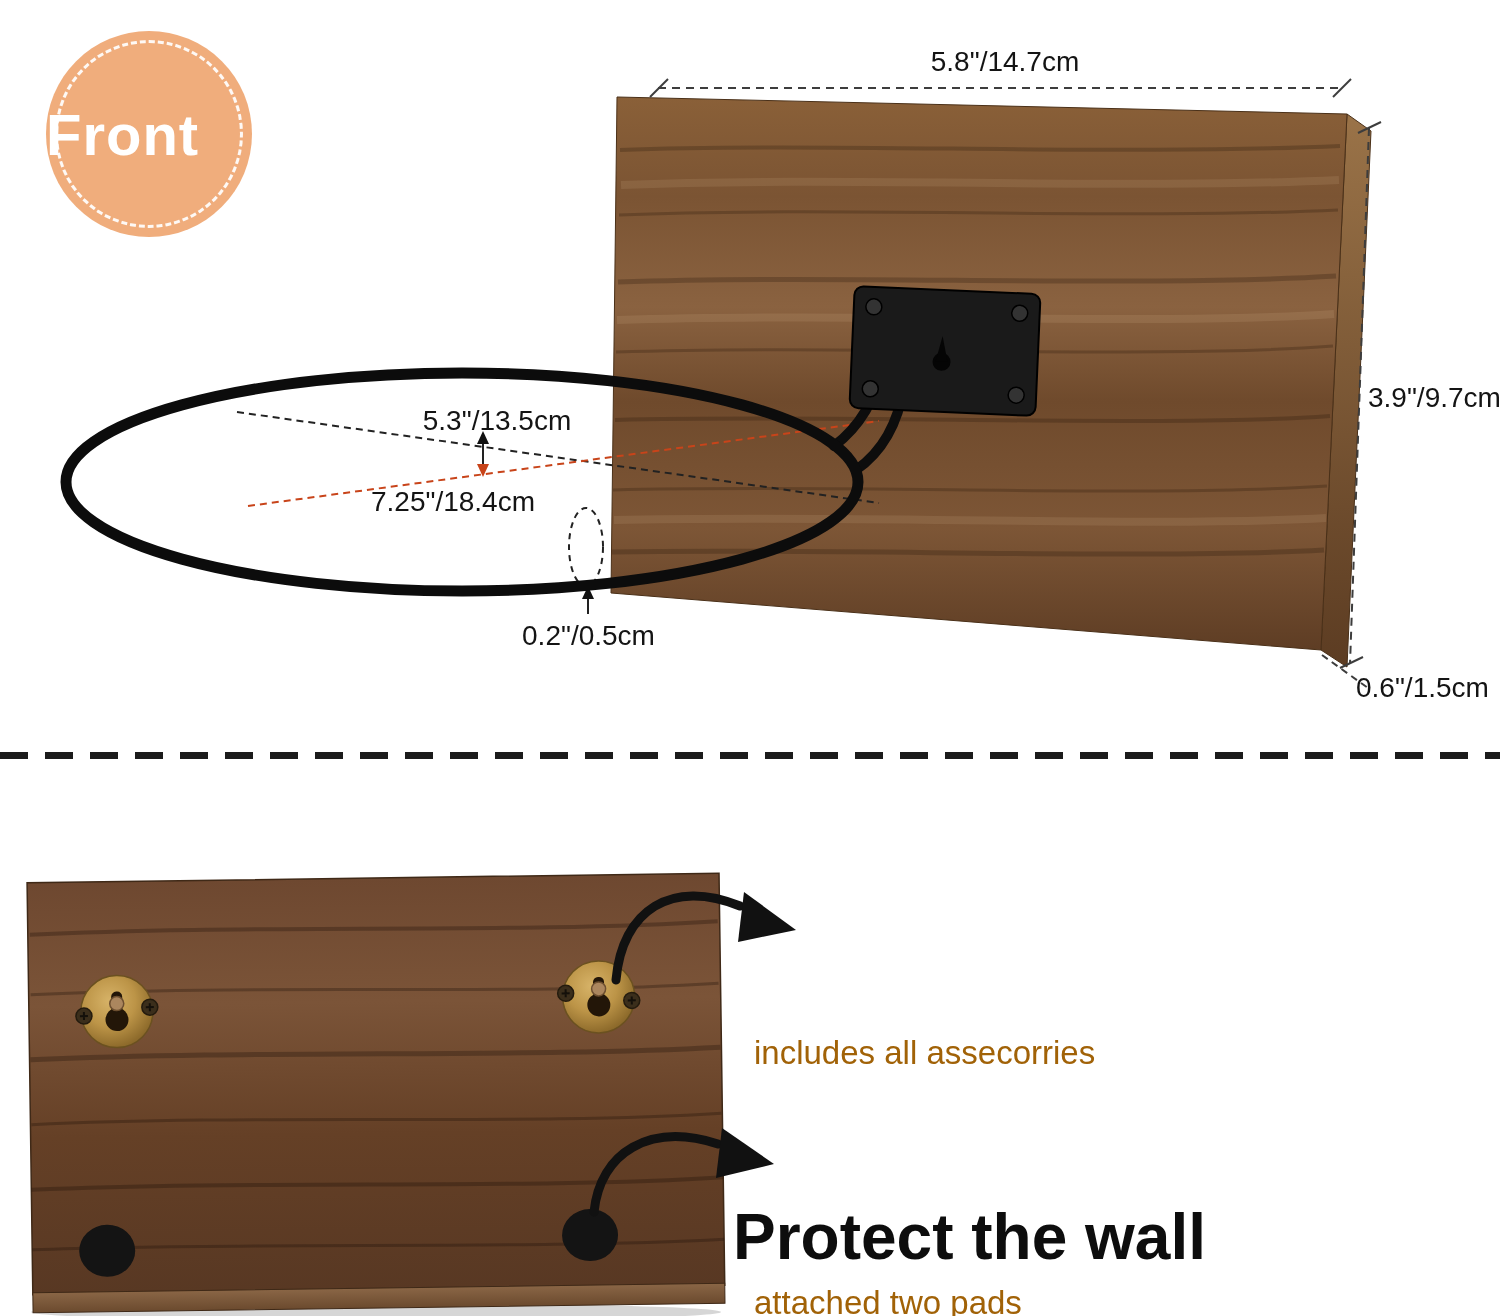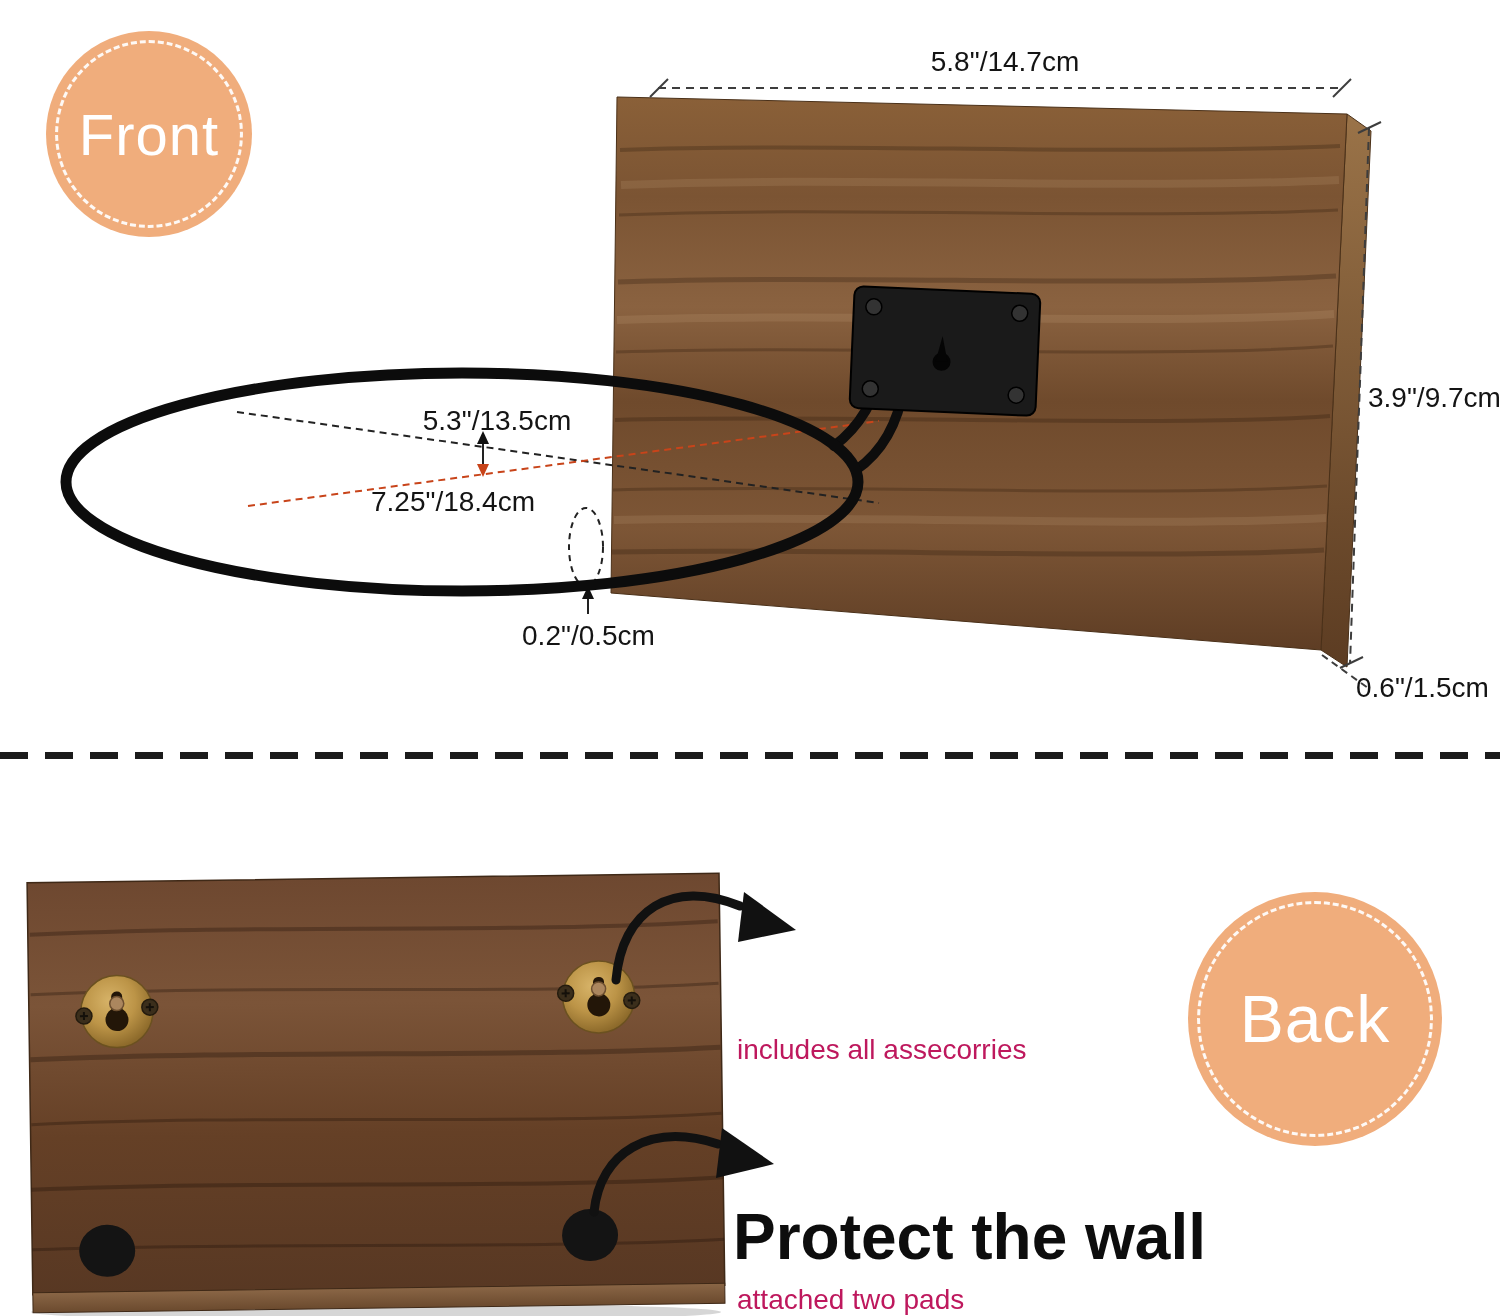--- a/index.html
+++ b/index.html
@@ -4,22 +4,22 @@
 <style>
   html,body{margin:0;padding:0;background:#ffffff;}
   .canvas{
     position:relative;width:1500px;height:1316px;background:#ffffff;
     font-family:"Liberation Sans", sans-serif;overflow:hidden;color:#111;
   }
   .layer{position:absolute;left:0;}
   
   .badge{
     position:absolute;border-radius:50%;background:#f0ad7c;
-    display:flex;align-items:center;justify-content:center;color:#ffffff;
-    font-weight:400;letter-spacing:1px;
+    display:flex;align-items:center;color:#ffffff;
+    font-weight:700;letter-spacing:1px;
   }
   .badge::before{
     content:"";position:absolute;inset:9px;border:3px dashed rgba(255,255,255,.92);
     border-radius:50%;
   }
   .badge-front{left:46px;top:31px;width:206px;height:206px;font-size:58px;}
   .badge-back{left:1188px;top:892px;width:254px;height:254px;font-size:66px;}
   
   .dim{position:absolute;font-size:28px;color:#141414;white-space:nowrap;}
   .dim-width{left:870px;top:46px;width:270px;text-align:center;}
@@ -28,21 +28,21 @@
   .dim-ring-front{left:412px;top:405px;width:170px;text-align:center;}
   .dim-ring-diag{left:358px;top:486px;width:190px;text-align:center;}
   .dim-wire{left:506px;top:620px;width:165px;text-align:center;}
   
   .divider{
     position:absolute;left:0;top:752px;width:1500px;height:7px;
     background:repeating-linear-gradient(90deg,#1b1b1b 0 28px,transparent 28px 45px);
   }
   
   .feat-title{position:absolute;font-size:64px;font-weight:600;color:#0d0d0d;white-space:nowrap;}
-  .feat-sub{position:absolute;font-size:28px;font-weight:400;color:#be185d;white-space:nowrap;}
+  .feat-sub{position:absolute;font-size:33px;font-weight:400;color:#a16207;white-space:nowrap;margin-left:17px;}
   .feat-title-1{left:733px;top:950px;}
   .feat-sub-1{left:737px;top:1034px;}
   .feat-title-2{left:733px;top:1200px;}
   .feat-sub-2{left:737px;top:1284px;}
 </style>
 </head>
 <body>
 
 <div class="canvas">
 
@@ -204,21 +204,18 @@
         <path d="M 616 220 C 622 150 672 118 740 146" fill="none" stroke="#111111" stroke-width="9" stroke-linecap="round"></path>
         <polygon points="796,170 744,132 738,182" fill="#111111"></polygon>
       </g>
       <g>
         <path d="M 594 452 C 600 392 650 362 718 384" fill="none" stroke="#111111" stroke-width="9" stroke-linecap="round"></path>
         <polygon points="774,404 722,368 716,418" fill="#111111"></polygon>
       </g>
     </g>
   </svg>
 
-  <div class="badge badge-back">
-    <span>Back</span>
-  </div>
 
   <div class="feat-sub feat-sub-1">includes all assecorries</div>
   <div class="feat-title feat-title-2">Protect the wall</div>
   <div class="feat-sub feat-sub-2">attached two pads</div>
 
 </div>
 
 </body></html>

